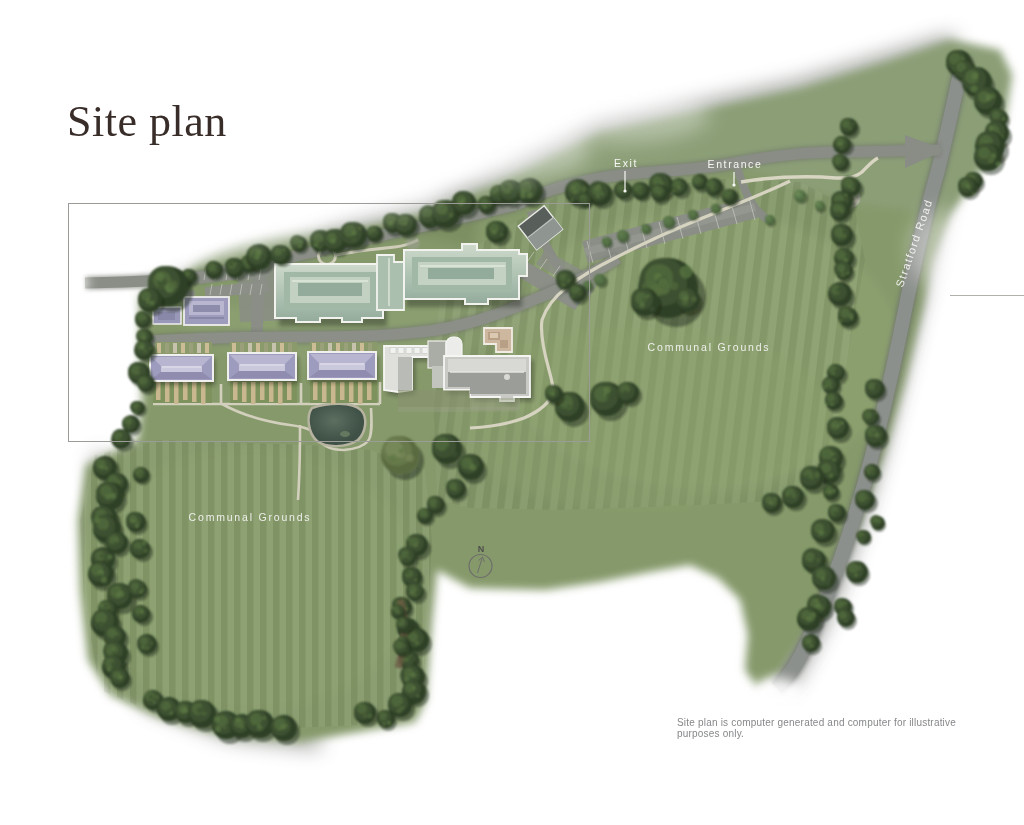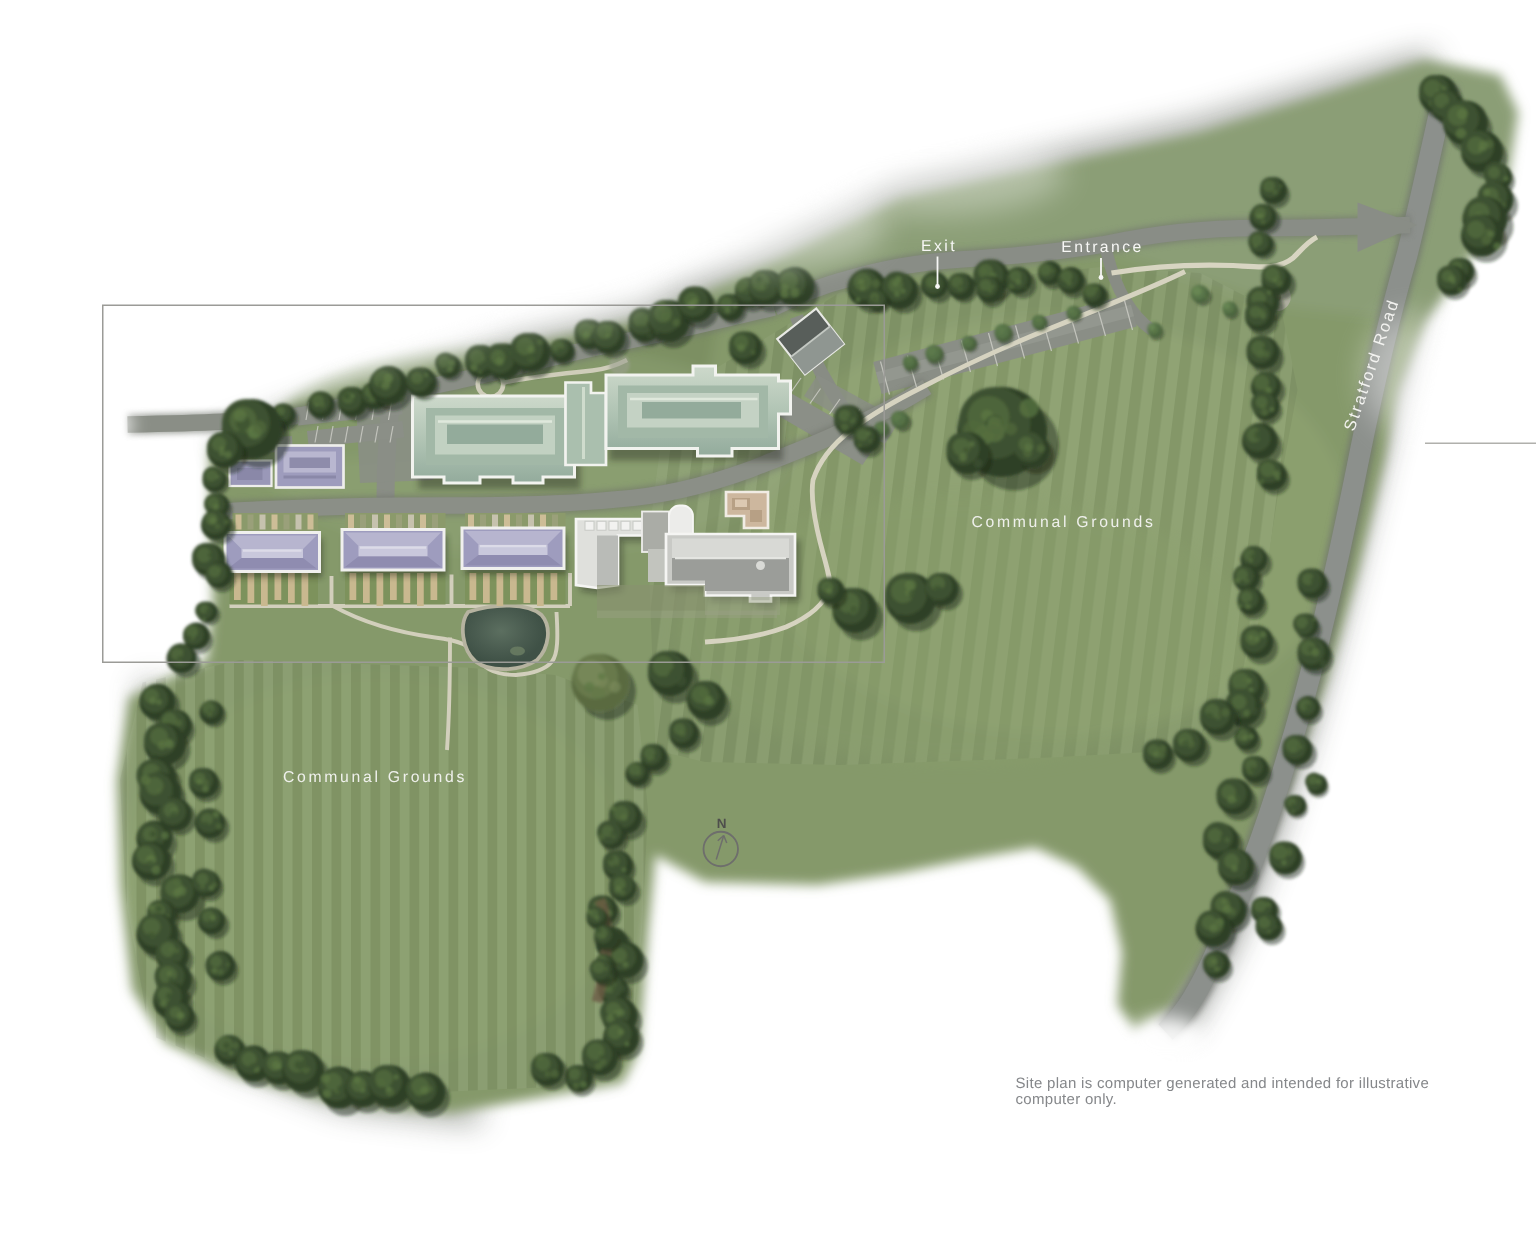--- a/index.html
+++ b/index.html
@@ -1561,15 +1561,16 @@
 <text x="250" y="521" fill="#eff0ec" font-family="Liberation Sans, sans-serif" font-size="10.5" letter-spacing="1.8" text-anchor="middle">Communal Grounds</text>
 
 <g stroke="#6e6e6c" fill="none" stroke-width="1.2">
 <circle cx="480.5" cy="566" r="11.5"></circle>
 <path d="M477.5,573 L482.5,557" stroke-width="1"></path>
 <path d="M482.5,557 L478.5,560.5 M482.5,557 L484.5,562" stroke-width="1"></path>
 </g>
 <text x="481" y="552" fill="#4e4e4c" font-family="Liberation Sans, sans-serif" font-size="9" font-weight="bold" text-anchor="middle">N</text>
 </svg>
 
-
-<div id="disclaimer">Site plan is computer generated and intended for illustrative computer only.</div>
+<div id="title">Site plan</div>
+
+<div id="disclaimer">Site plan is computer generated and computer for illustrative purposes only.</div>
 </div>
 
 </body></html>

